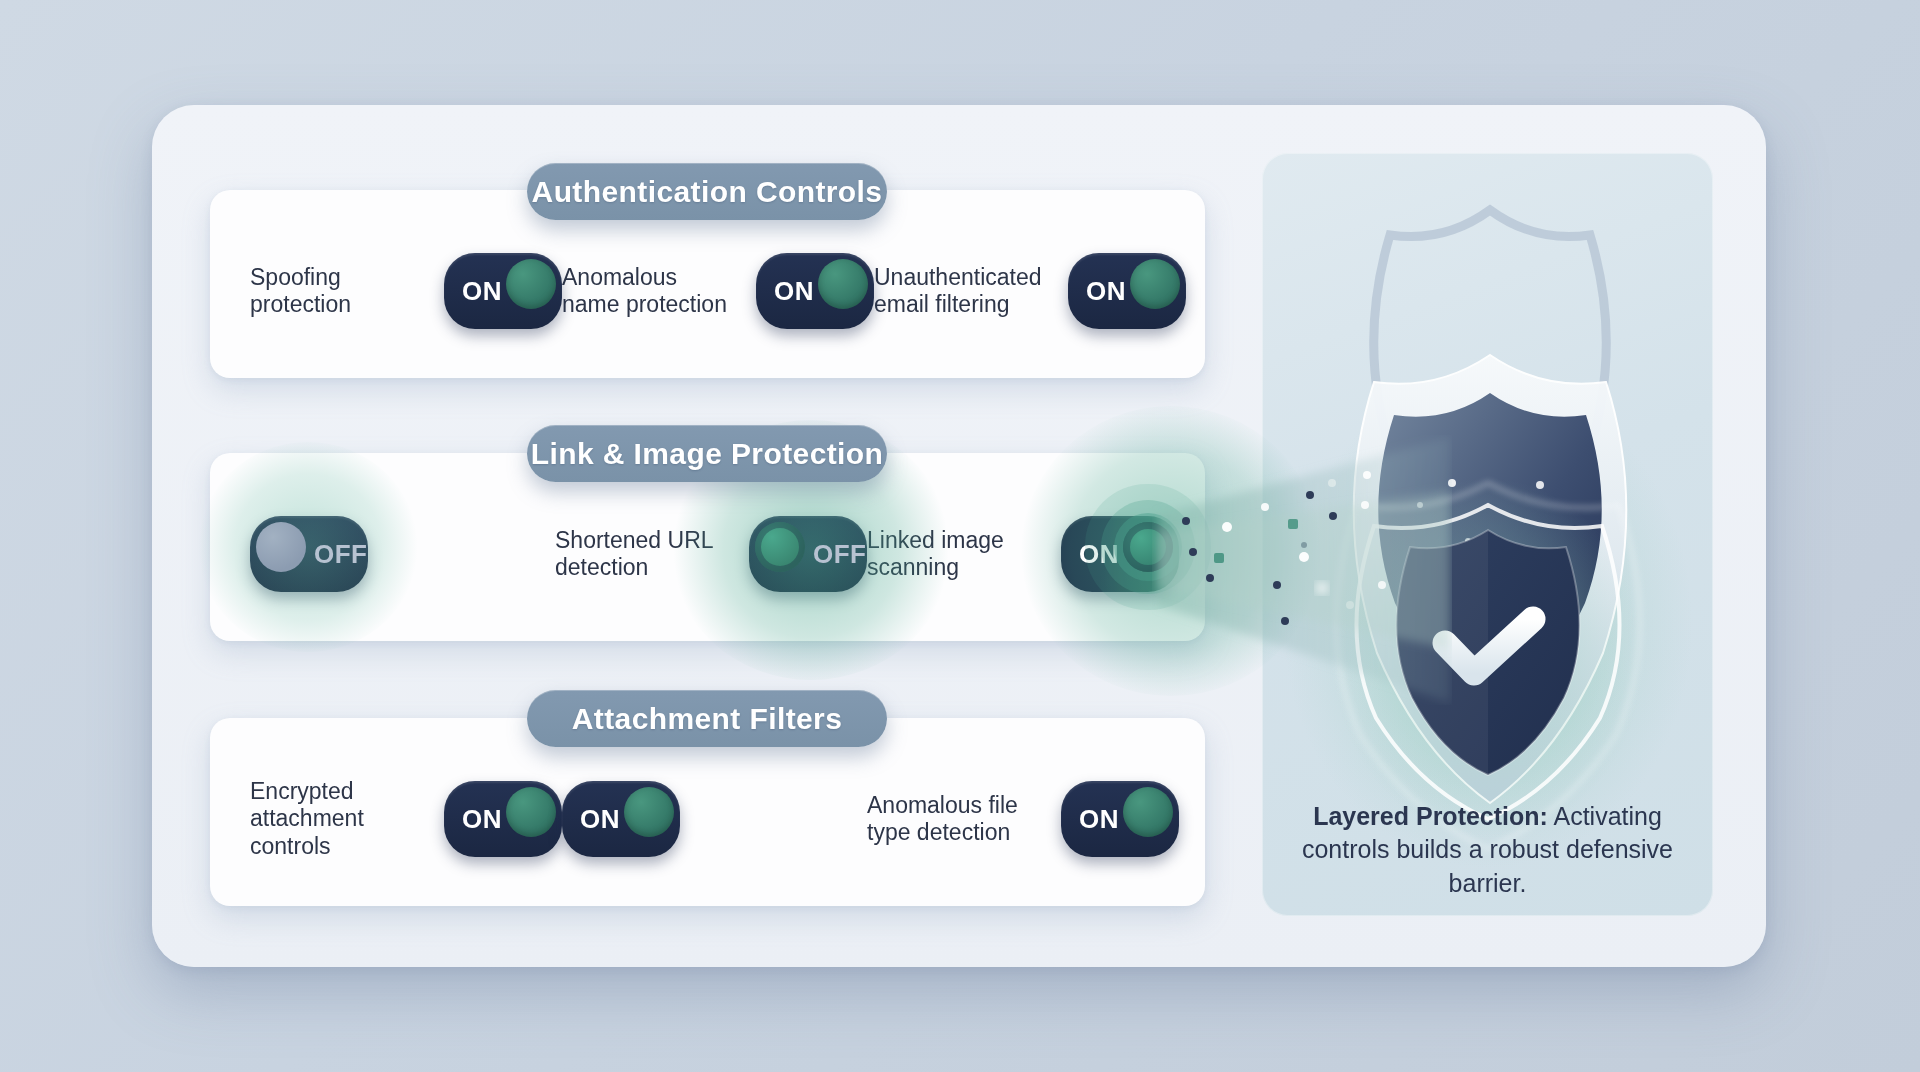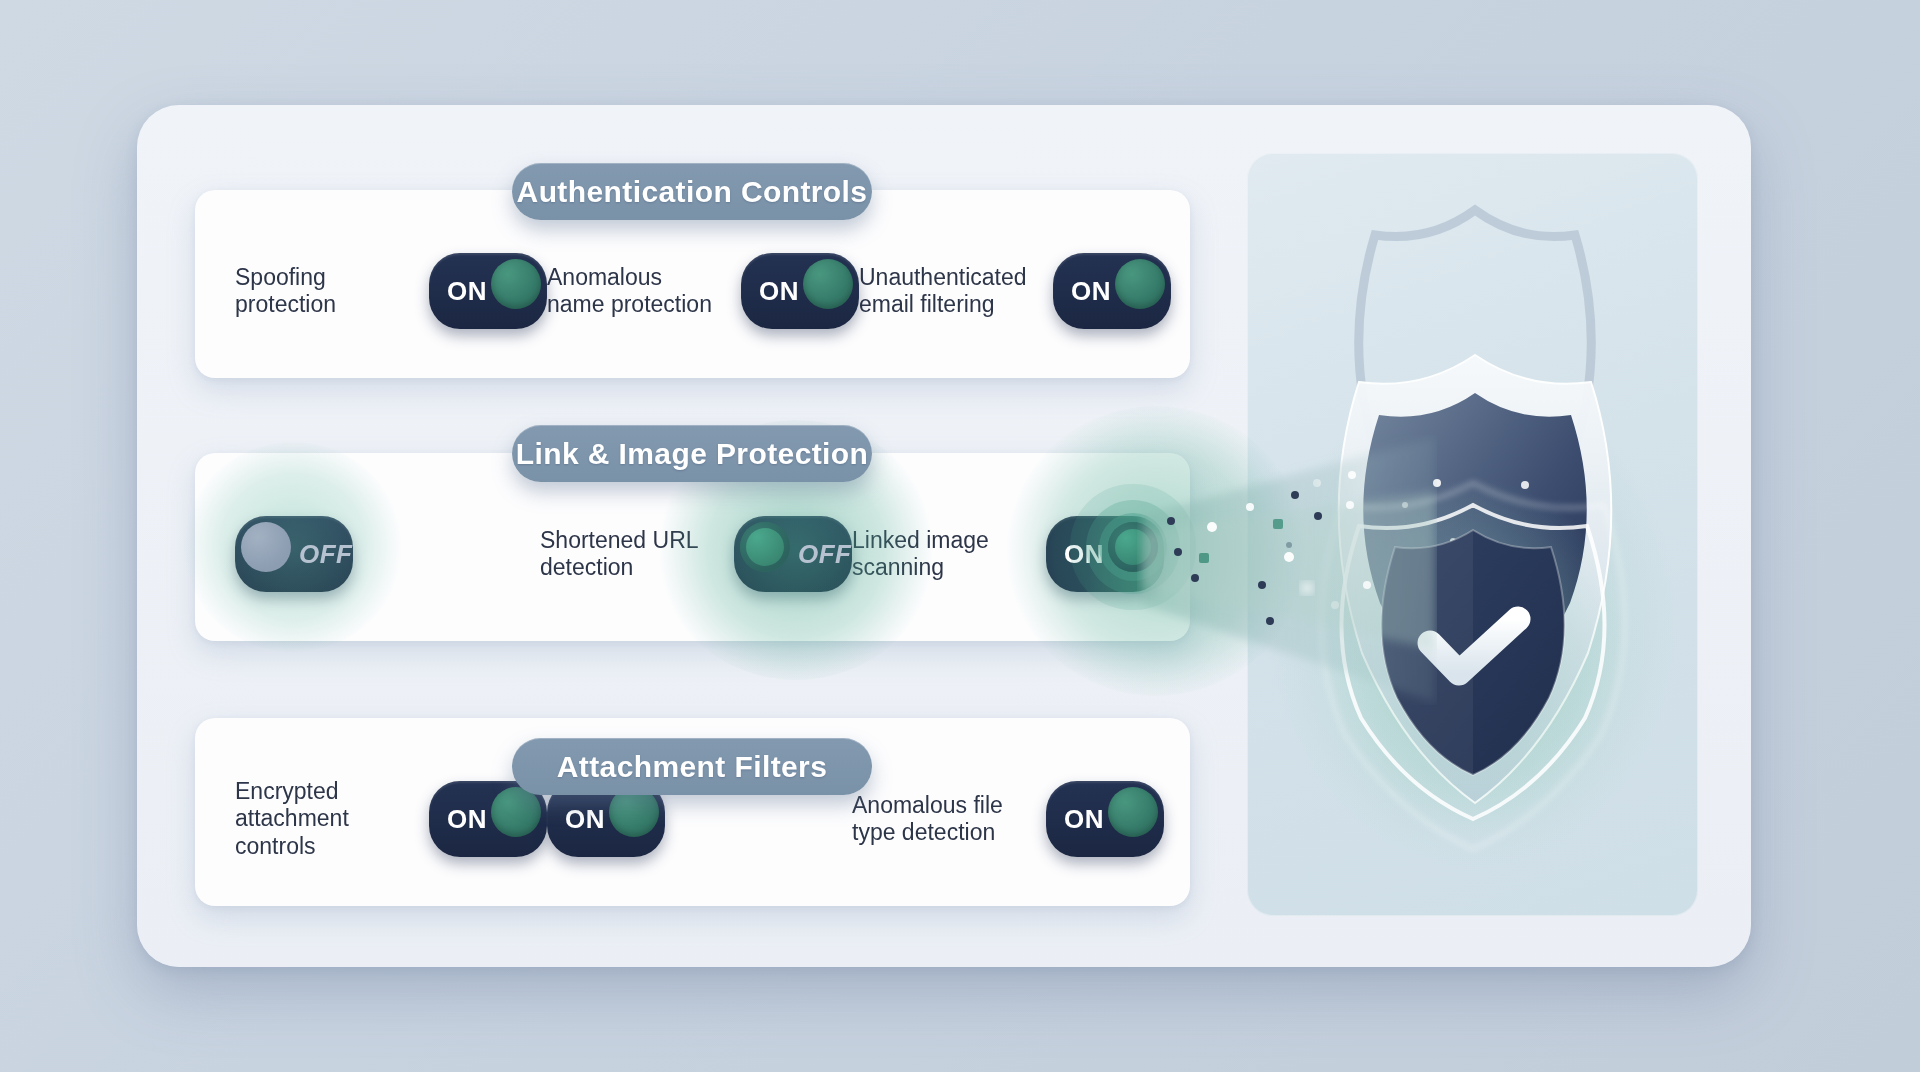--- a/index.html
+++ b/index.html
@@ -3,36 +3,36 @@
 <meta charset="utf-8">
 <style>
   * { margin:0; padding:0; box-sizing:border-box; }
   html,body { width:1920px; height:1072px; overflow:hidden; }
   body {
     font-family:"Liberation Sans", sans-serif;
     background:linear-gradient(135deg,#cfd9e4 0%,#c8d3e0 45%,#c2cdda 100%);
     position:relative;
   }
   .main-card{
-    position:absolute; left:137px; top:105px; width:1614px; height:862px;
+    position:absolute; left:152px; top:105px; width:1614px; height:862px;
     background:linear-gradient(180deg,#f0f3f8 0%,#ebeff5 100%);
     border-radius:42px;
     box-shadow:0 25px 60px rgba(110,130,160,.38), 0 4px 12px rgba(110,130,160,.18);
   }
   
   .pill{
     position:absolute; left:375px; width:360px; height:57px; z-index:5;
     border-radius:29px;
     background:linear-gradient(180deg,#8299b0 0%,#7a92a8 100%);
     box-shadow:0 10px 20px rgba(100,120,150,.38), inset 0 1px 0 rgba(255,255,255,.25);
     display:flex; align-items:center; justify-content:center;
     color:#fff; font-size:30px; font-weight:700; letter-spacing:.4px;
     text-shadow:0 1px 2px rgba(40,60,90,.25);
   }
-  .pill1{ top:58px; } .pill2{ top:320px; } .pill3{ top:585px;margin-top:48px; }
+  .pill1{ top:58px; } .pill2{ top:320px; } .pill3{ top:585px; }
   
   .row-card{
     position:absolute; left:58px; width:995px; height:188px; z-index:3;
     background:#fdfdfe; border-radius:20px;
     box-shadow:0 12px 28px rgba(140,160,190,.28), 0 2px 6px rgba(140,160,190,.15);
     display:grid; grid-template-columns:repeat(3,1fr); align-items:center;
     padding:14px 26px 0 40px;
   }
   .row1{ top:85px; } .row2{ top:348px; } .row3{ top:613px; }
   .control{ position:relative; display:flex; align-items:center; gap:22px; }
@@ -42,21 +42,21 @@
   
   .toggle{
     position:relative; flex:none; width:118px; height:76px; border-radius:31px; z-index:2;
     background:linear-gradient(180deg,#243253 0%,#1b2742 100%);
     box-shadow:inset 0 2px 2px rgba(255,255,255,.10), 0 7px 14px rgba(25,40,75,.35);
     cursor:pointer;
   }
   .tg-text{ position:absolute; top:50%; transform:translateY(-50%);
     font-size:26px; font-weight:700; letter-spacing:.5px; }
   .toggle.on  .tg-text{ left:18px; color:#ffffff; }
-  .toggle.off .tg-text{ left:64px; color:#b7c2d1;font-style:italic; }
+  .toggle.off .tg-text{ left:64px; color:#b7c2d1; }
   .knob{ position:absolute; top:6px; width:50px; height:50px; border-radius:50%; }
   .toggle.on  .knob{ right:6px; background:radial-gradient(circle at 34% 30%,#49977f 0%,#357a69 60%,#2d6e5e 100%);
     box-shadow:inset 0 -3px 6px rgba(0,20,15,.25); }
   .toggle.off .knob{ left:6px; }
   .knob-gray{ background:radial-gradient(circle at 34% 30%,#a2b1c2 0%,#8c9cb1 70%); }
   .knob-green{ background:radial-gradient(circle at 34% 30%,#4aa88d 0%,#38836e 70%);
     box-shadow:inset 0 0 0 6px rgba(27,39,66,.35); }
   
   .toggle.mega{ background:linear-gradient(100deg,#1e2a47 38%,#27504f 78%,#34756a 100%); }
   .toggle.mega .knob{
@@ -223,20 +223,23 @@
       <path d="M226 352 Q172 382 112 373 Q76 480 114 565 Q158 636 226 666 Q294 636 338 565 Q376 480 340 373 Q280 382 226 352 Z" fill="none" stroke="#ffffff" stroke-width="4" opacity="0.85"></path>
 
       <path d="M226 377 Q190 400 148 394 Q120 480 150 545 Q180 602 226 622 Q272 602 302 545 Q332 480 304 394 Q262 400 226 377 Z" fill="url(#lowerShield)" stroke="rgba(255,255,255,0.30)" stroke-width="2"></path>
       <path d="M226 377 Q190 400 148 394 Q120 480 150 545 Q180 602 226 622 L226 377 Z" fill="rgba(255,255,255,0.06)"></path>
       <path d="M183 490 L212 520 L271 466" fill="none" stroke="url(#checkGrad)" stroke-width="25" stroke-linecap="round" stroke-linejoin="round"></path>
 
       <circle cx="70" cy="330" r="4" fill="#ffffff" opacity="0.85"></circle>
       <circle cx="42" cy="392" r="3" fill="#33415f" opacity="0.8"></circle>
       <circle cx="88" cy="452" r="4" fill="#ffffff" opacity="0.7"></circle>
     </svg>
+    <div class="caption">
+      <b>Layered Protection:</b><span> Activating controls builds a robust defensive barrier.</span>
+    </div>
   </div>
 
   <svg class="beam" viewBox="0 0 300 270">
     <defs>
       <linearGradient id="beamFill" x1="0" y1="0" x2="1" y2="0">
         <stop offset="0%" stop-color="rgba(140,188,176,0.55)"></stop>
         <stop offset="45%" stop-color="rgba(150,186,186,0.38)"></stop>
         <stop offset="100%" stop-color="rgba(160,192,196,0.12)"></stop>
       </linearGradient>
       <filter id="beamBlur">

